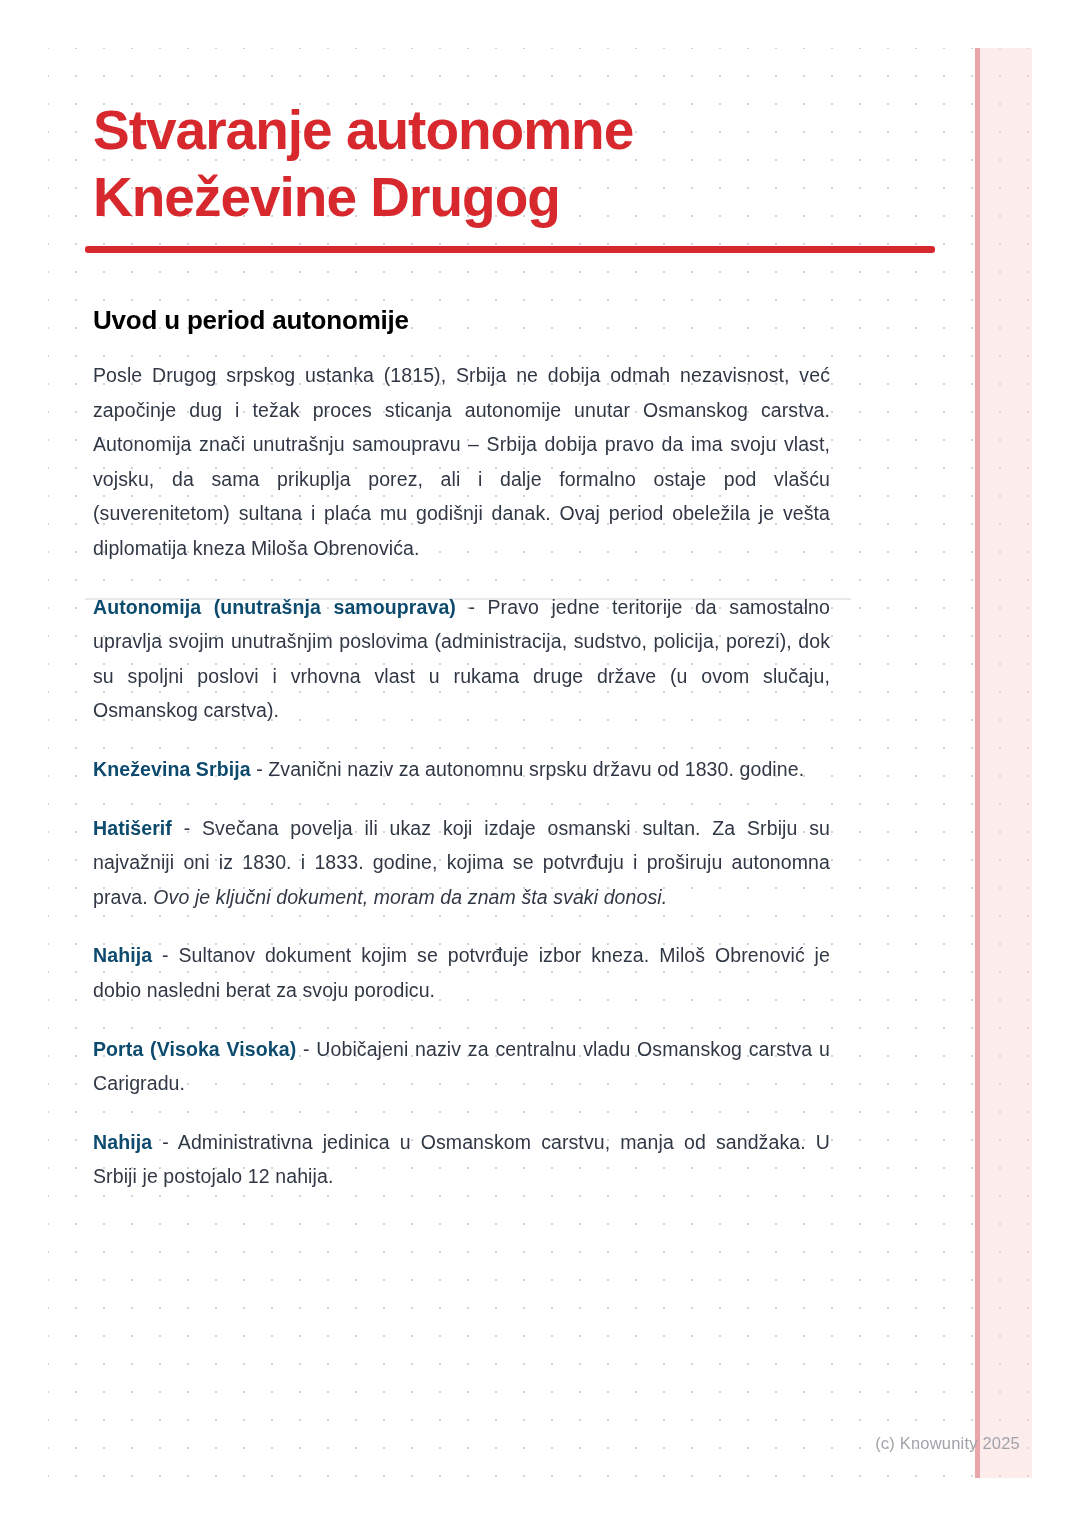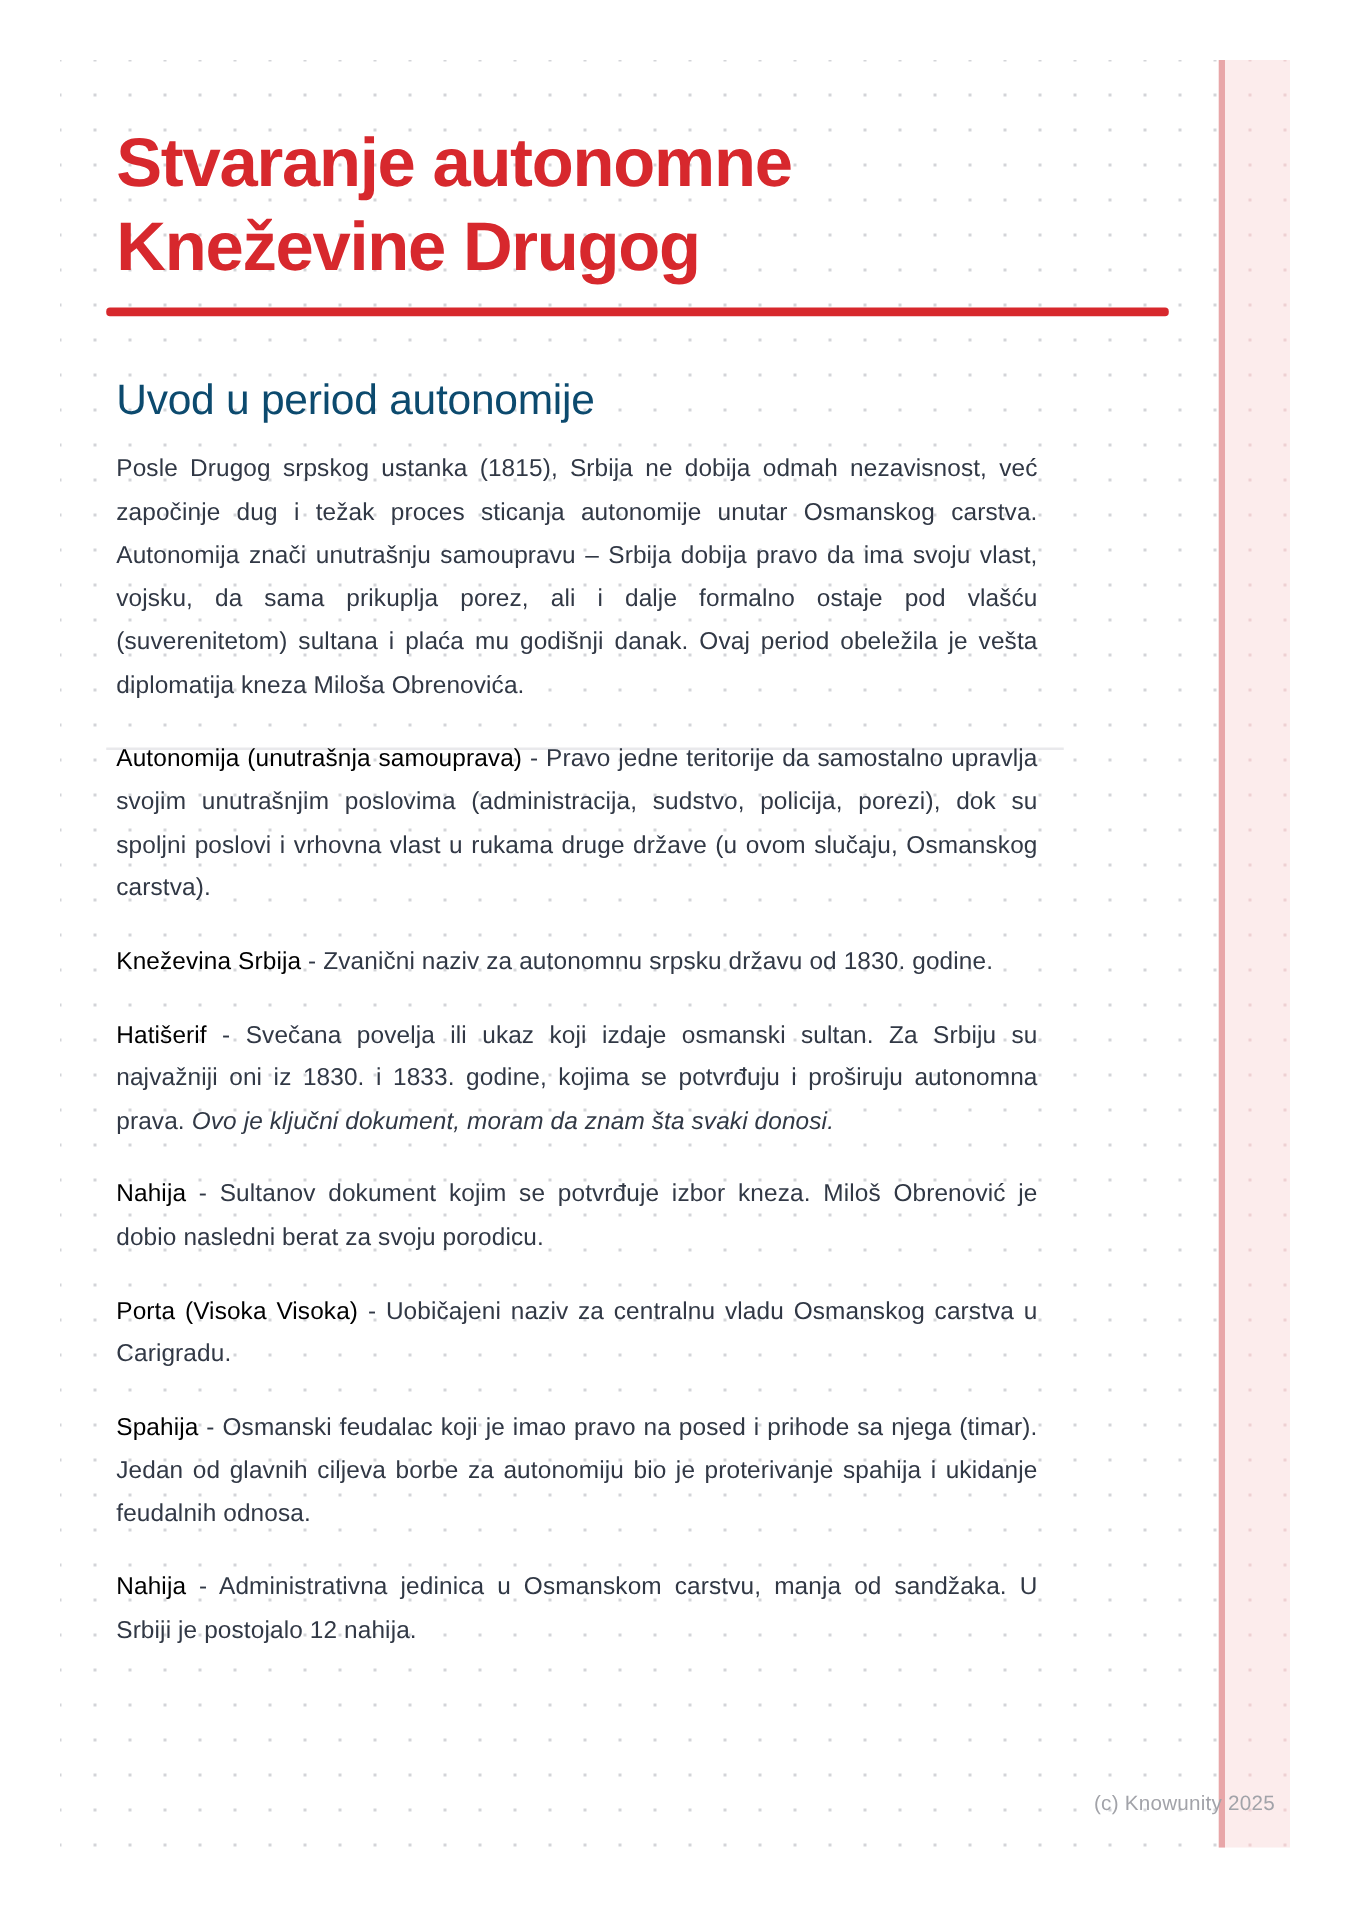--- a/index.html
+++ b/index.html
@@ -56,41 +56,41 @@
   .rule {
     position: absolute;
     left: 85px; top: 246px;
     width: 850px; height: 7px;
     background: #d7282d;
     border-radius: 3px;
   }
 
   h2 {
     margin: 0;
-    font-size: 34px;
+    font-size: 26px;
     line-height: 36px;
-    font-weight: normal;
+    font-weight: bold;
     letter-spacing: -0.2px;
-    color: #0c4a6e;
+    color: #000000;
   }
   .h2-intro { margin-top: 71px; }
   .h2-terms { margin-top: 71px; }
 
   p {
     margin: 0;
     font-size: 19.5px;
     line-height: 34.6px;
     letter-spacing: 0.1px;
     color: #313845;
     text-align: justify;
   }
   .p-intro { margin-top: 20px; }
   .def { margin-top: 24px; }
 
-  .term { font-weight: normal; color: #000000; }
+  .term { font-weight: bold; color: #0c4a6e; }
   .note { font-style: italic; }
 
   .divider {
     position: absolute;
     left: 85px; top: 598px;
     width: 766px; height: 2px;
     background: #e9e9ec;
   }
 
   .footer {
@@ -129,21 +129,20 @@
     <p class="def"><b class="term">Autonomija (unutrašnja samouprava)</b><span> - Pravo jedne teritorije da samostalno upravlja svojim unutrašnjim poslovima (administracija, sudstvo, policija, porezi), dok su spoljni poslovi i vrhovna vlast u rukama druge države (u ovom slučaju, Osmanskog carstva).</span><i class="note"></i></p>
 
     <p class="def"><b class="term">Kneževina Srbija</b><span> - Zvanični naziv za autonomnu srpsku državu od 1830. godine.</span><i class="note"></i></p>
 
     <p class="def"><b class="term">Hatišerif</b><span> - Svečana povelja ili ukaz koji izdaje osmanski sultan. Za Srbiju su najvažniji oni iz 1830. i 1833. godine, kojima se potvrđuju i proširuju autonomna prava. </span><i class="note">Ovo je ključni dokument, moram da znam šta svaki donosi.</i></p>
 
     <p class="def"><b class="term">Nahija</b><span> - Sultanov dokument kojim se potvrđuje izbor kneza. Miloš Obrenović je dobio nasledni berat za svoju porodicu.</span><i class="note"></i></p>
 
     <p class="def"><b class="term">Porta (Visoka Visoka)</b><span> - Uobičajeni naziv za centralnu vladu Osmanskog carstva u Carigradu.</span><i class="note"></i></p>
 
-    <p class="def"><b class="term">Spahija</b><span> - Osmanski feudalac koji je imao pravo na posed i prihode sa njega (timar). Jedan od glavnih ciljeva borbe za autonomiju bio je proterivanje spahija i ukidanje feudalnih odnosa.</span><i class="note"></i></p>
 
     <p class="def"><b class="term">Nahija</b><span> - Administrativna jedinica u Osmanskom carstvu, manja od sandžaka. U Srbiji je postojalo 12 nahija.</span><i class="note"></i></p>
 
   </div>
 
   <div class="footer">(c) Knowunity 2025</div>
 
 </div>
 
 </body></html>

